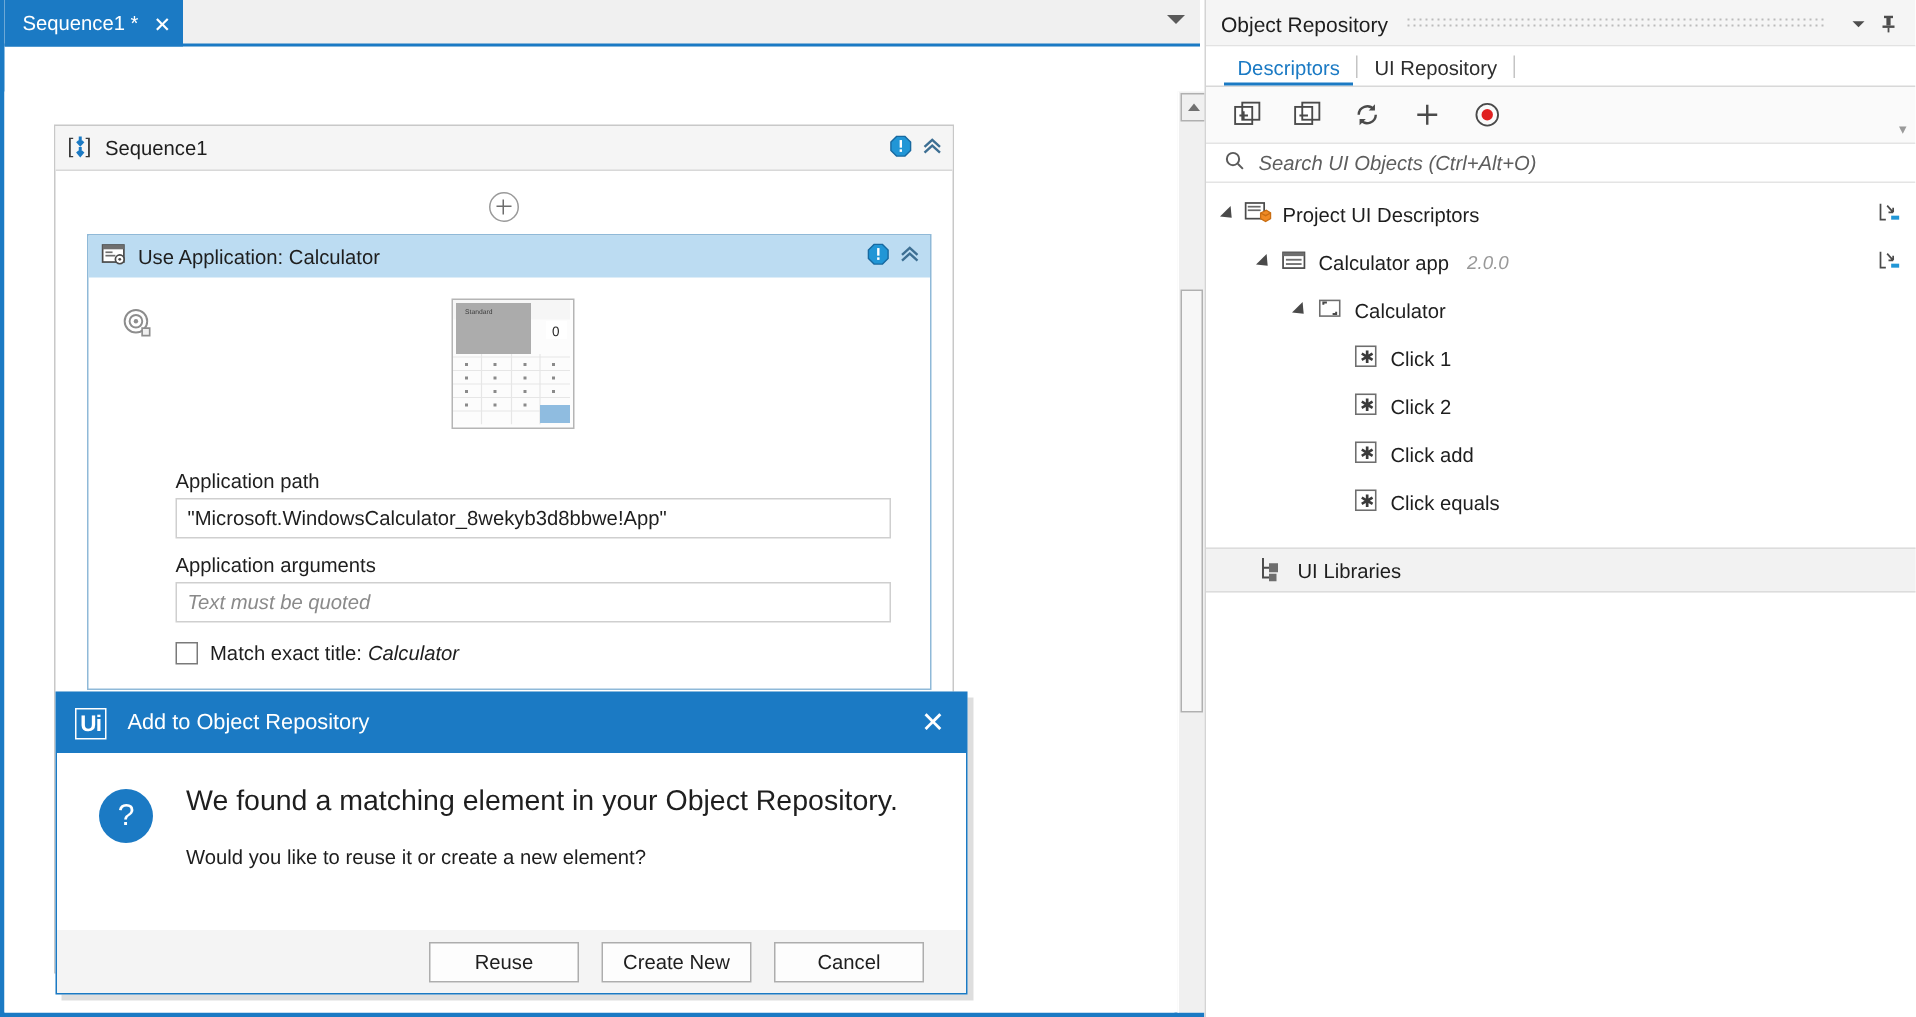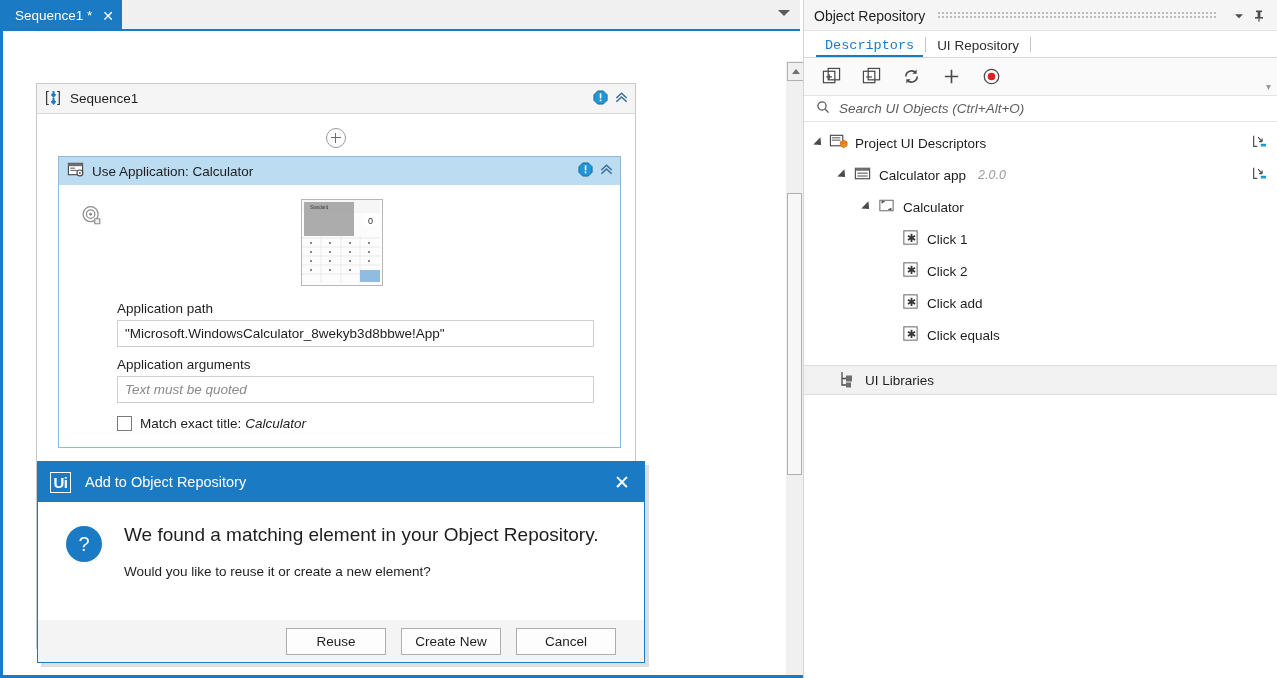--- a/index.html
+++ b/index.html
@@ -43,21 +43,21 @@
   
   .act{margin:0 14px 0 21px;border:1px solid #8fb9d8;background:#ffffff;}
   .act-head{height:28px;background:#bcdcf2;display:flex;align-items:center;padding:0 6px 0 8px;box-sizing:border-box;}
   .act-title{margin-left:8px;font-size:13.5px;}
   .act-body{padding:12px 0 16px 0;}
 
   .thumb-row{position:relative;height:104px;}
   .target-icon{position:absolute;left:22px;top:8px;}
   .thumb{position:absolute;left:242px;top:2px;width:80px;height:85px;border:1px solid #b5b5b5;background:#fdfdfd;overflow:hidden;}
 
-  .field-label{margin:0 0 4px 58px;font-size:13.5px;}
+  .field-label{margin:12px 0 4px 58px;font-size:13.5px;}
   .field-label.second{margin-top:10px;}
   .field-box{margin-left:58px;width:477px;height:27px;border:1px solid #cfcfcf;background:#ffffff;display:flex;align-items:center;padding:0 7px;box-sizing:border-box;font-size:13.5px;}
   .field-box.ph{color:#8a8a8a;font-style:italic;}
   .chk-row{margin:13px 0 0 58px;display:flex;align-items:center;font-size:13.5px;}
   .chk{width:15px;height:15px;border:1px solid #7a7a7a;background:#fff;margin-right:8px;box-sizing:border-box;}
   .chk-italic{font-style:italic;margin-left:4px;}
 
   
   .dsb{position:absolute;right:0;top:61px;width:17px;height:614px;background:#f0f0f0;border-left:1px solid #ffffff;}
   .dsb-up{position:absolute;left:1px;top:1px;width:15px;height:17px;border:1px solid #b0b0b0;background:#f0f0f0;}
@@ -68,21 +68,21 @@
   .right-pane{position:absolute;left:803px;top:0;width:474px;height:678px;background:#ffffff;border-left:1px solid #d4d4d4;box-sizing:border-box;}
   .or-title{height:31px;display:flex;align-items:center;padding:1px 8px 0 10px;box-sizing:border-box;background:#f5f5f5;border-bottom:1px solid #e2e2e2;}
   .or-title-text{font-size:14px;color:#1e1e1e;white-space:nowrap;}
   .grip{flex:1;height:9px;margin:0 12px;
         background-image:radial-gradient(#b8b8b8 0.8px, transparent 0.9px);
         background-size:4px 4px;opacity:.95;}
   .icon-btn{width:20px;height:20px;display:flex;align-items:center;justify-content:center;}
 
   .or-tabs{height:27px;display:flex;align-items:flex-end;background:#ffffff;border-bottom:1px solid #d8d8d8;padding-left:12px;box-sizing:border-box;}
   .or-tab{font-size:13.5px;padding:0 9px 4px 9px;color:#2d2d2d;white-space:nowrap;}
-  .or-tab.active{color:#1b7ac4;border-bottom:2px solid #1b7ac4;padding-bottom:2px;font-family:Liberation Mono, monospace;}
+  .or-tab.active{color:#1b7ac4;border-bottom:2px solid #1b7ac4;padding-bottom:2px;}
   .or-tab-sep{width:1px;height:15px;background:#c4c4c4;margin:0 2px 5px 2px;}
 
   .or-toolbar{height:38px;display:flex;align-items:center;padding-left:12px;box-sizing:border-box;background:#fafafa;border-bottom:1px solid #e4e4e4;position:relative;}
   .tb-btn{width:31px;height:26px;display:flex;align-items:center;justify-content:center;margin-right:9px;}
   .tb-overflow{position:absolute;right:6px;bottom:3px;color:#9a9a9a;font-size:10px;}
 
   .or-search{height:26px;display:flex;align-items:center;padding-left:12px;box-sizing:border-box;border-bottom:1px solid #e4e4e4;background:#ffffff;}
   .or-search input{border:0;outline:0;flex:1;font-family:inherit;font-size:13.5px;font-style:italic;color:#5e5e5e;background:transparent;margin-left:7px;}
   .or-search input::placeholder{color:#5e5e5e;font-style:italic;opacity:1;}
 

